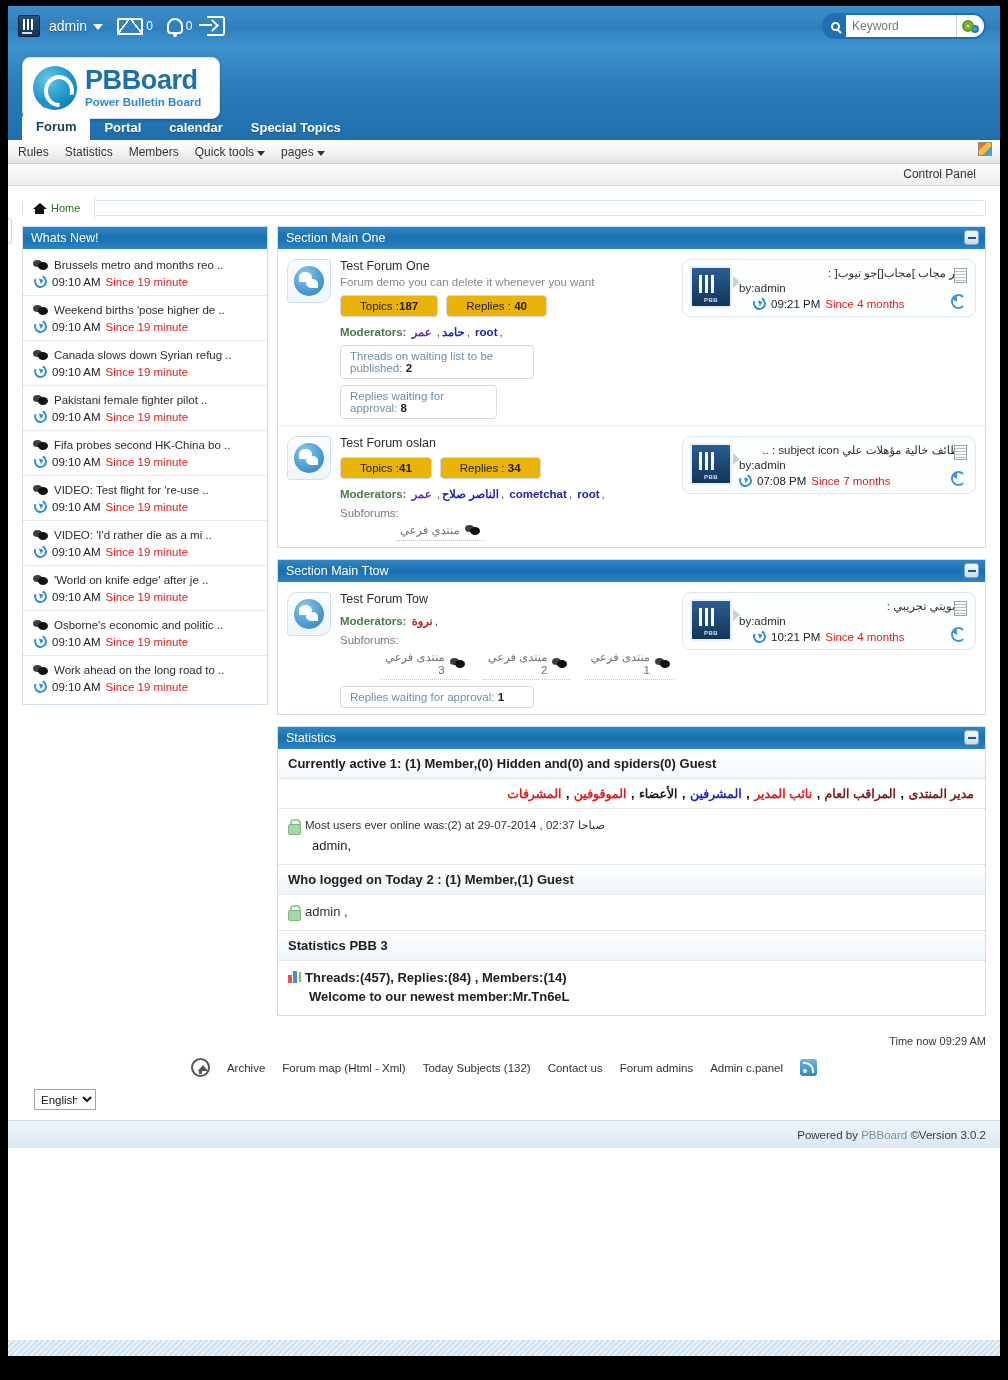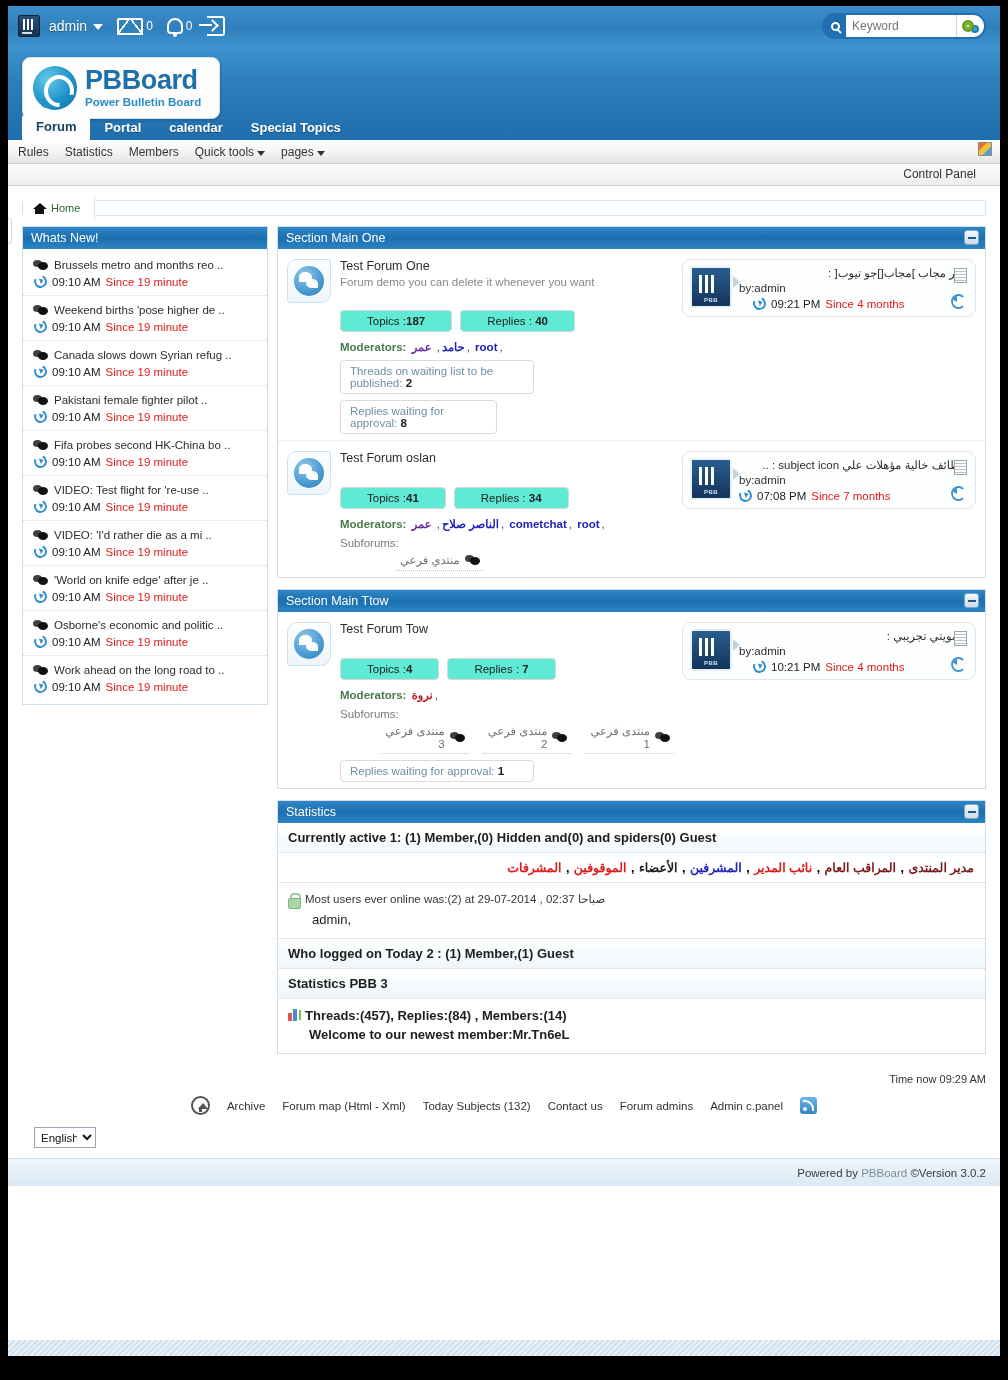--- a/index.html
+++ b/index.html
@@ -252,22 +252,22 @@
     background:radial-gradient(circle at 35% 28%, #8fc6e8 0%, #4e9ed4 55%, #2f7fbb 100%);
     position:relative;
   }
   .ficon-orb::before{content:"";position:absolute;left:5px;top:6px;width:13px;height:10px;background:#fff;border-radius:50% 50% 50% 0;}
   .ficon-orb::after{content:"";position:absolute;left:12px;top:13px;width:12px;height:9px;background:#fff;border-radius:50% 50% 0 50%;}
   .finfo{flex:1;min-width:0;}
   .ftitle{font-size:12.5px;color:#2c2c2c;}
   .fdesc{font-size:11.5px;color:#888;margin-top:3px;}
   .counts{display:flex;gap:8px;margin-top:7px;}
   .cbox{
-    border:1px solid #d7d7d7;border-radius:4px;background:#5eead4;
-    font-size:11.5px;color:#222;padding:4px 26px;margin-top:15px;
+    border:1px solid #d7d7d7;border-radius:4px;background:#eab308;
+    font-size:11.5px;color:#222;padding:4px 19px;
   }
   .cbox b{font-weight:bold;}
   .mods{margin-top:8px;font-size:11.5px;color:#4b4b4b;}
   .mods .lbl{color:#4a7a4a;font-weight:bold;}
   .mods a{text-decoration:none;font-weight:bold;margin:0 2px;}
   .m-blue{color:#2323b8;}
   .m-purple{color:#6b2fa0;}
   .m-red{color:#c02020;}
   .subf-lbl{margin-top:6px;font-size:11.5px;color:#7a7a7a;}
   .subf-row{display:flex;gap:10px;margin-top:4px;padding-left:56px;flex-direction:row-reverse;justify-content:flex-end;}
@@ -699,24 +699,20 @@
               <i></i>
             </span>
         </div>
 
         <div class="frow">
           <div class="ficon">
               <div class="ficon-orb"></div>
             </div>
           <div class="finfo">
             <div class="ftitle">Test Forum Tow</div>
-            <div class="counts">
-              <div class="cbox"><span>Topics :</span><b>4</b></div>
-              <div class="cbox"><span>Replies : </span><b>7</b></div>
-            </div>
             <div class="mods">
               <span class="lbl">Moderators:</span>
               <a class="m-red">نروة</a>,
             </div>
             <div class="subf-lbl">Subforums:</div>
             <div class="subf-row" style="padding-left:40px;gap:14px">
               <div class="subf">
                   <span class="bub-ic"></span>
                   <span>منتدى فرعي 1</span>
                 </div>
@@ -779,20 +775,26 @@
         <div class="stat-body">
           <div class="stat-most">
             <span class="lock-ic"></span>
             <span>Most users ever online was:(2) at 29-07-2014 , 02:37 صباحا</span>
           </div>
           <div class="stat-admin">admin,</div>
         </div>
 
         <div class="stat-sub">Who logged on Today 2 : (1) Member,(1) Guest</div>
 
+        <div class="stat-body">
+          <div class="stat-most">
+            <span class="lock-ic"></span>
+            <span style="font-size:13px">admin ,</span>
+          </div>
+        </div>
 
         <div class="stat-sub">Statistics PBB 3</div>
 
         <div class="stat-body" style="border-bottom:none">
           <div class="stat-threads">
             <span class="chart-ic"></span><span>Threads:(457), Replies:(84) , Members:(14)</span>
           </div>
           <div class="stat-welcome">Welcome to our newest member:Mr.Tn6eL</div>
         </div>
       </div>

